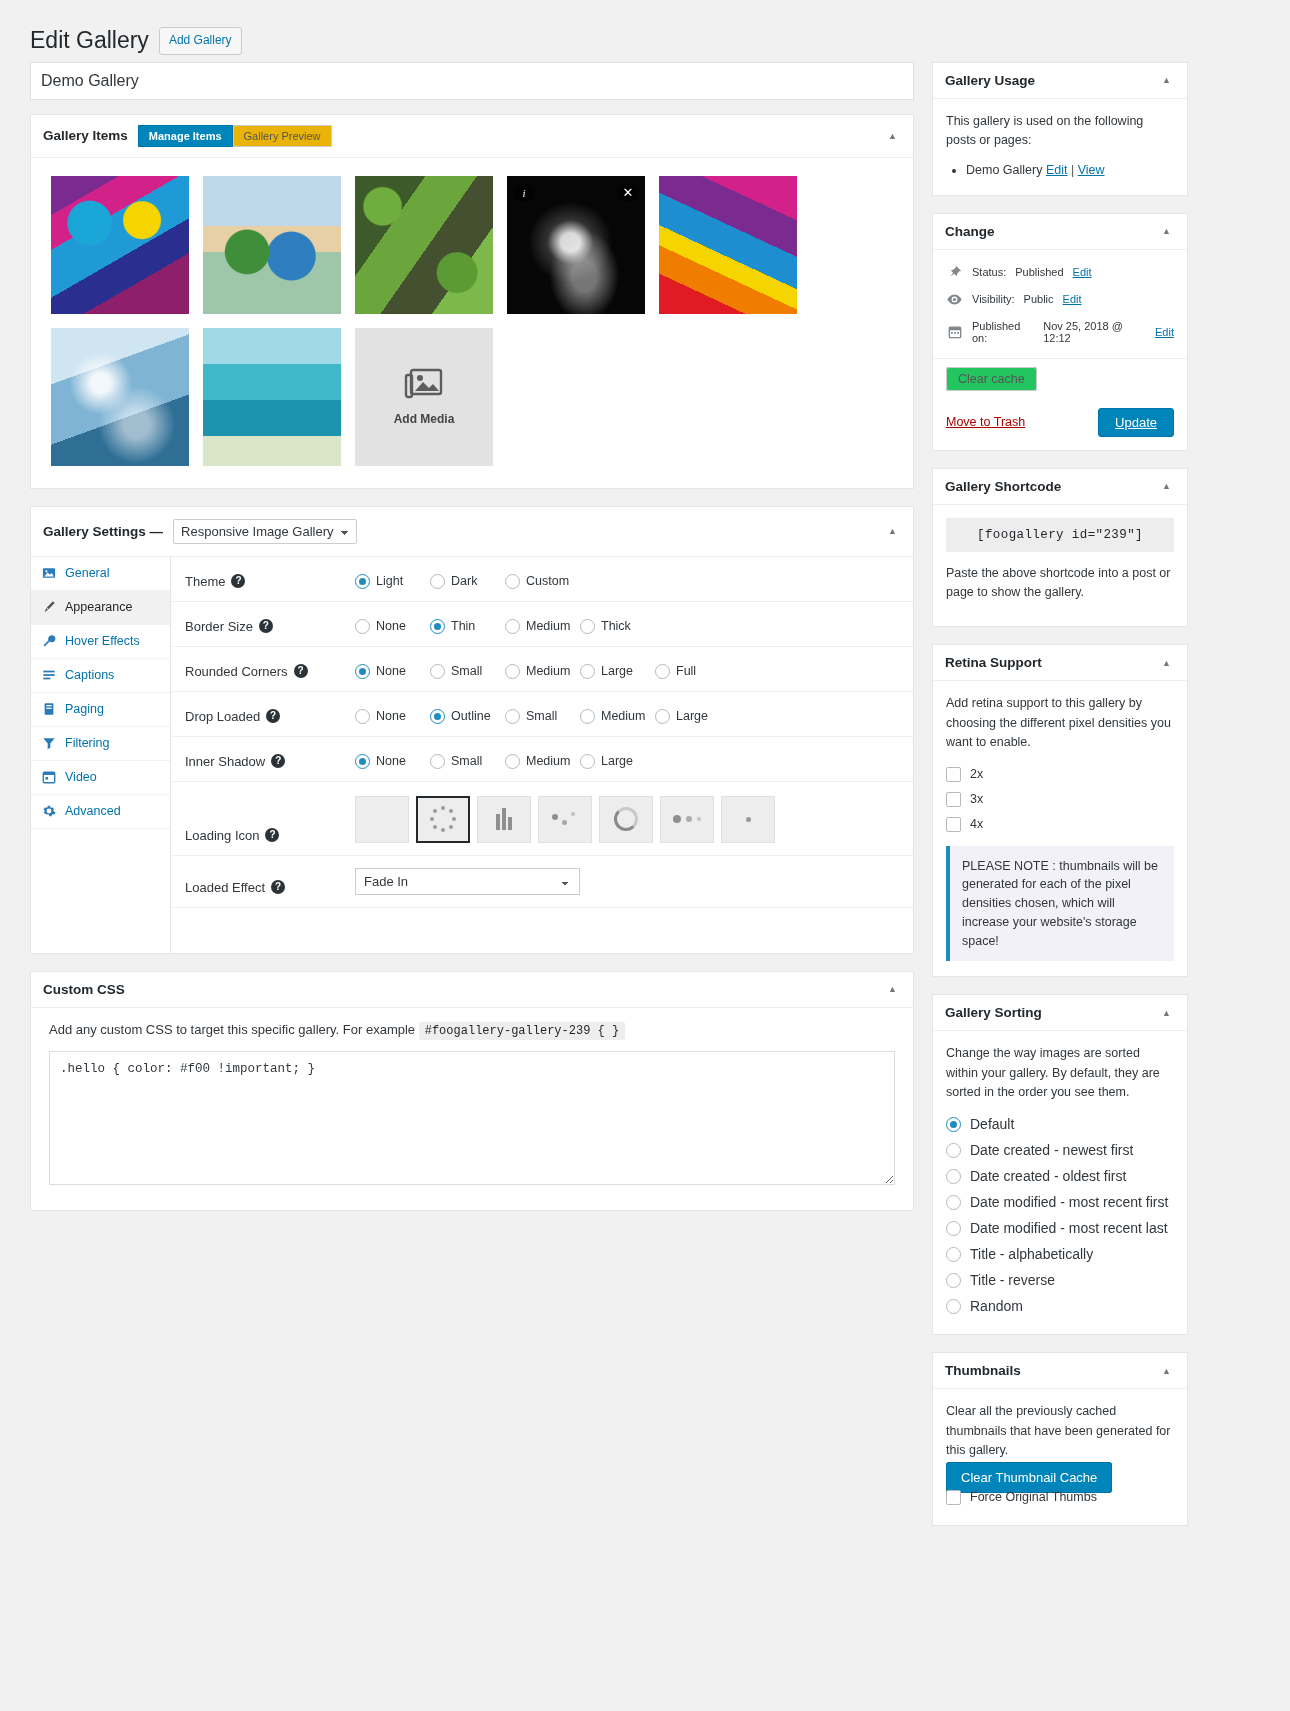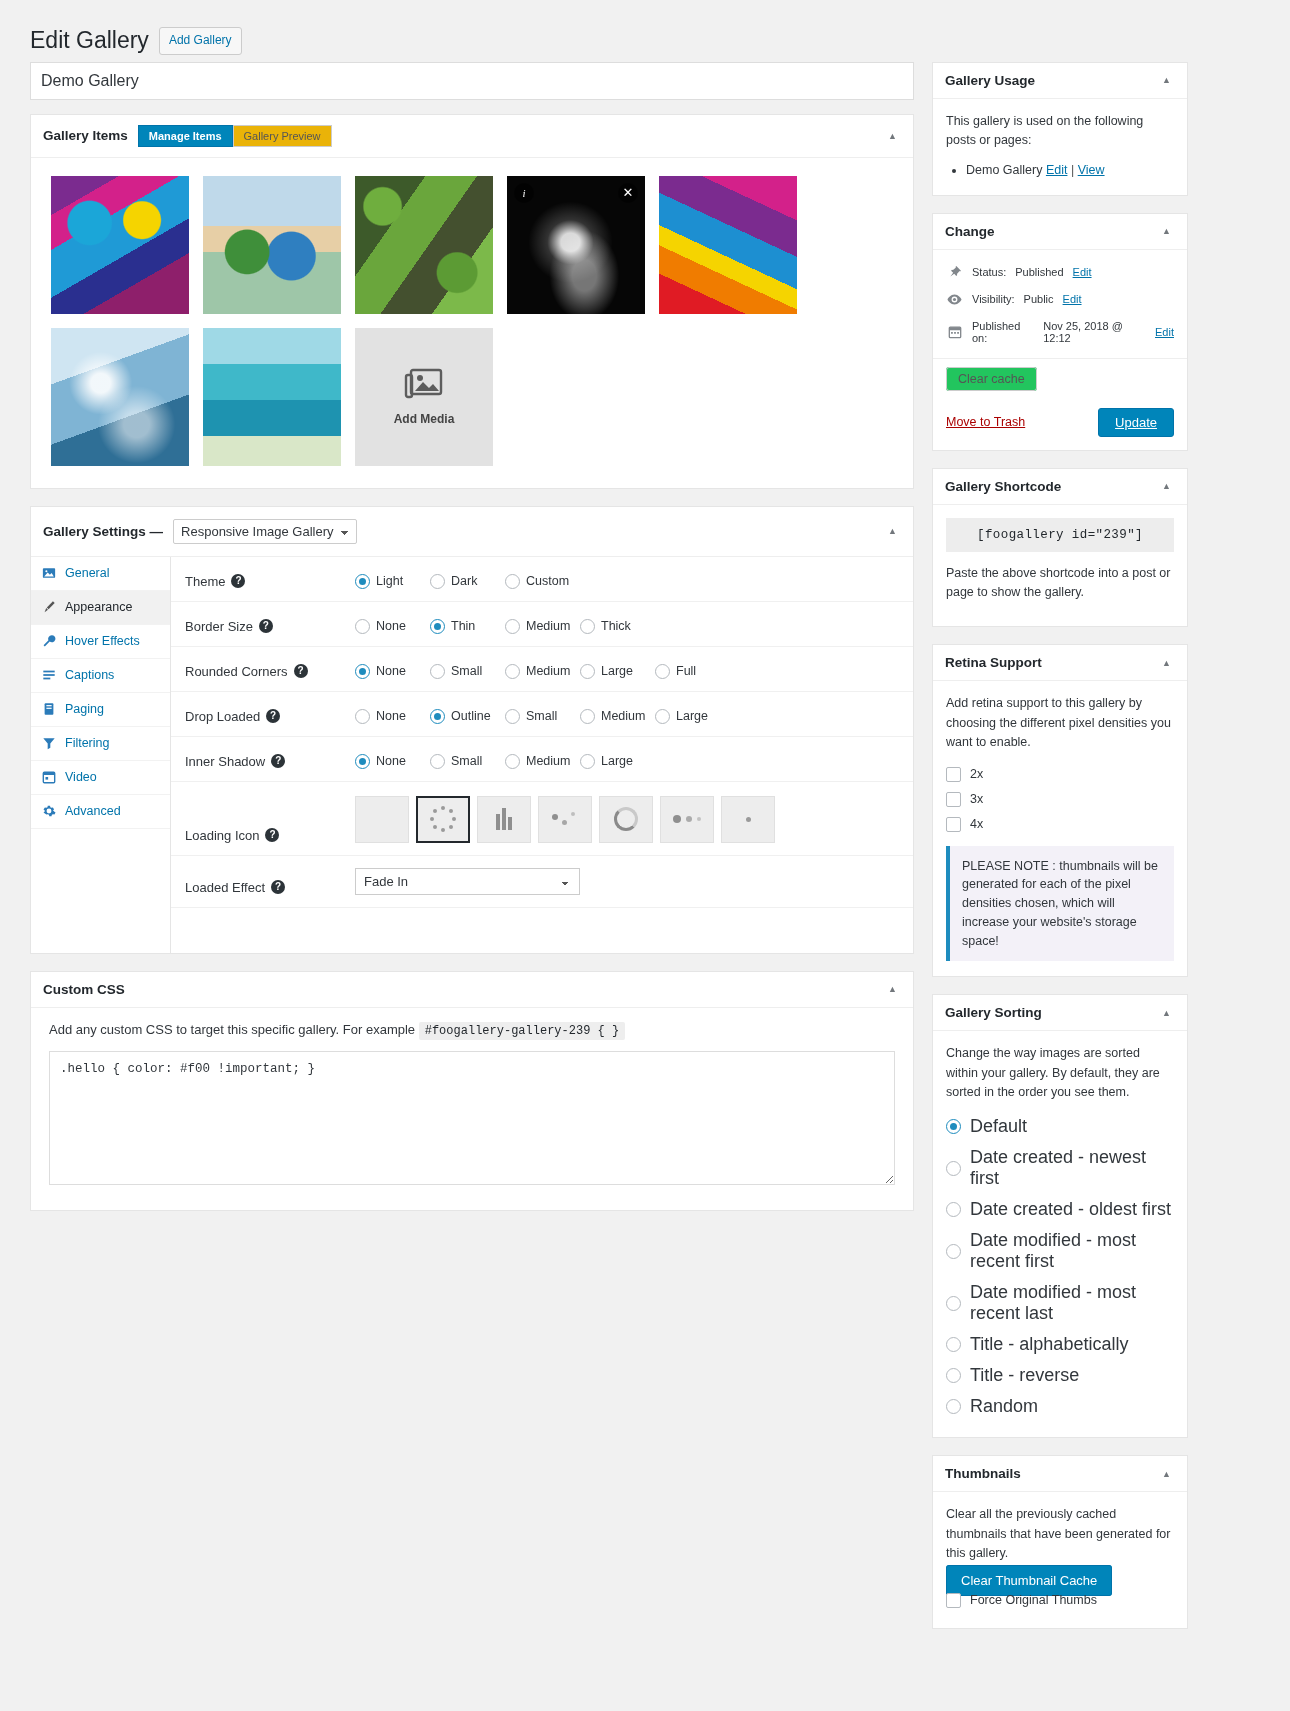--- a/index.html
+++ b/index.html
@@ -226,21 +226,21 @@
   }
 
   .chk-row { display:flex; align-items:center; gap:9px; padding:5px 0; font-size:12.5px; color:#32373c; cursor:pointer; }
   .cbx { width:15px; height:15px; border:1px solid #b4b9be; background:#fff; border-radius:2px; flex:0 0 15px; }
 
   .note {
     background:#f3f1f8; border-left:4px solid #1e8cbe; padding:11px 12px;
     font-size:12.5px; line-height:1.5; color:#32373c; margin-top:9px;
   }
 
-  .sort-row { display:flex; align-items:center; gap:9px; padding:5px 0; font-size:18px; color:#32373c; cursor:pointer; }
+  .sort-row { display:flex; align-items:center; gap:9px; padding:5px 0; font-size:14px; color:#32373c; cursor:pointer; }
 
   .btn-thumb-cache {
     background:#0085ba; border:1px solid #0073aa; color:#fff; font-size:13px;
     padding:7px 14px; border-radius:3px; cursor:pointer; margin:4px 0 13px 0;
     font-family:"Liberation Sans", sans-serif;
   }
 </style>
 </head>
 <body>
 

